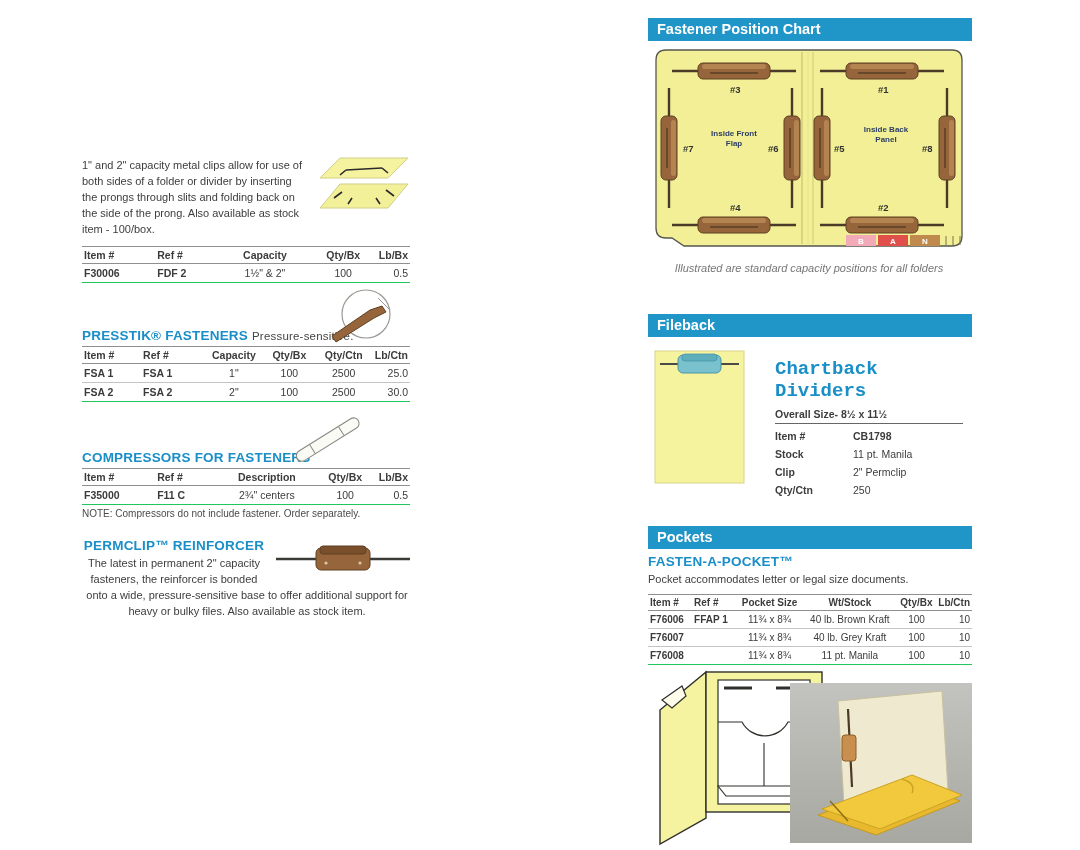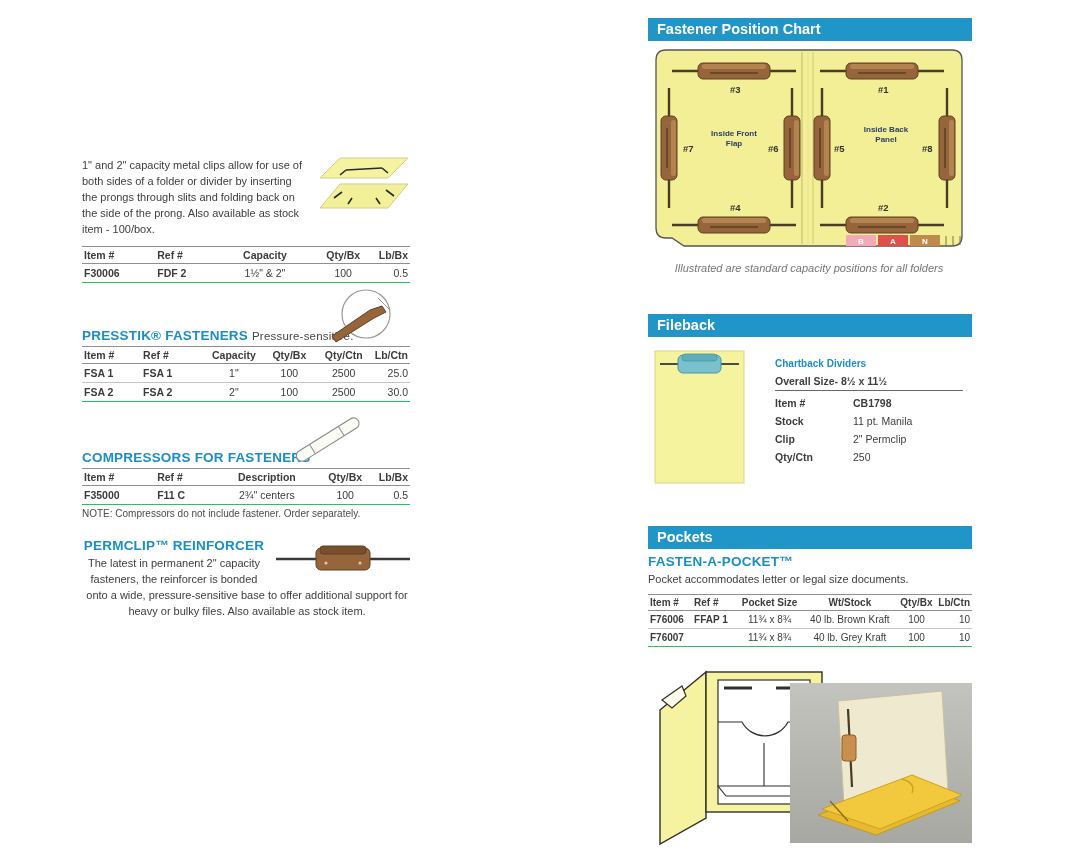--- a/index.html
+++ b/index.html
@@ -19,21 +19,21 @@
 
   
   table{border-collapse:collapse;width:100%;font-size:10.5px;color:#3b3b3b;}
   thead th{font-weight:bold;text-align:left;padding:2px 2px;border-top:1px solid #8f8f8f;
            border-bottom:1px solid #8f8f8f;white-space:nowrap;}
   tbody td{padding:3px 2px;border-bottom:1px solid #c4c4c4;white-space:nowrap;}
   tbody tr:last-child td{border-bottom:1px solid #22c55e;}
   .c{text-align:center;} .r{text-align:right;}
 
   
-  .prodname{color:#1a8fc7;font-weight:bold;font-size:10px;margin:0 0 6px 0;}
+  .prodname{color:#1a8fc7;font-weight:bold;font-size:19px;margin:0 0 6px 0;font-family:Liberation Mono, monospace;}
   .oversize{font-weight:bold;font-size:10.5px;border-bottom:1.4px solid #666;padding-bottom:3px;width:188px;}
   .specrow{display:flex;font-size:10.5px;margin-top:6px;width:188px;}
   .speclabel{font-weight:bold;width:78px;flex:none;}
 
   .caption{position:absolute;width:318px;text-align:center;font-style:italic;
            font-size:11px;color:#767676;}
 
   
   .prong{stroke:#4a3a28;stroke-width:2.4;}
   .bar-rect{fill:#96653b;stroke:#5e4122;stroke-width:1;}
@@ -331,20 +331,28 @@
           <td class="r">10</td>
         </tr>
         <tr>
           <td style="font-weight:bold">F76007</td>
           <td></td>
           <td class="c">11¾ x 8¾</td>
           <td class="c">40 lb. Grey Kraft</td>
           <td class="c">100</td>
           <td class="r">10</td>
         </tr>
+        <tr>
+          <td style="font-weight:bold">F76008</td>
+          <td></td>
+          <td class="c">11¾ x 8¾</td>
+          <td class="c">11 pt. Manila</td>
+          <td class="c">100</td>
+          <td class="r">10</td>
+        </tr>
       </tbody>
     </table>
   </div>
 
   <div class="sec" style="left:648px;top:648px;">
     <svg width="185" height="200" viewBox="0 0 185 200">
 
       <polygon points="12,62 58,24 58,170 12,196" fill="#f6f3a0" stroke="#2f2f2b" stroke-width="1.4"></polygon>
       <polygon points="14,52 34,38 38,48 24,60" fill="#fdfcea" stroke="#2f2f2b" stroke-width="1.2"></polygon>
 

